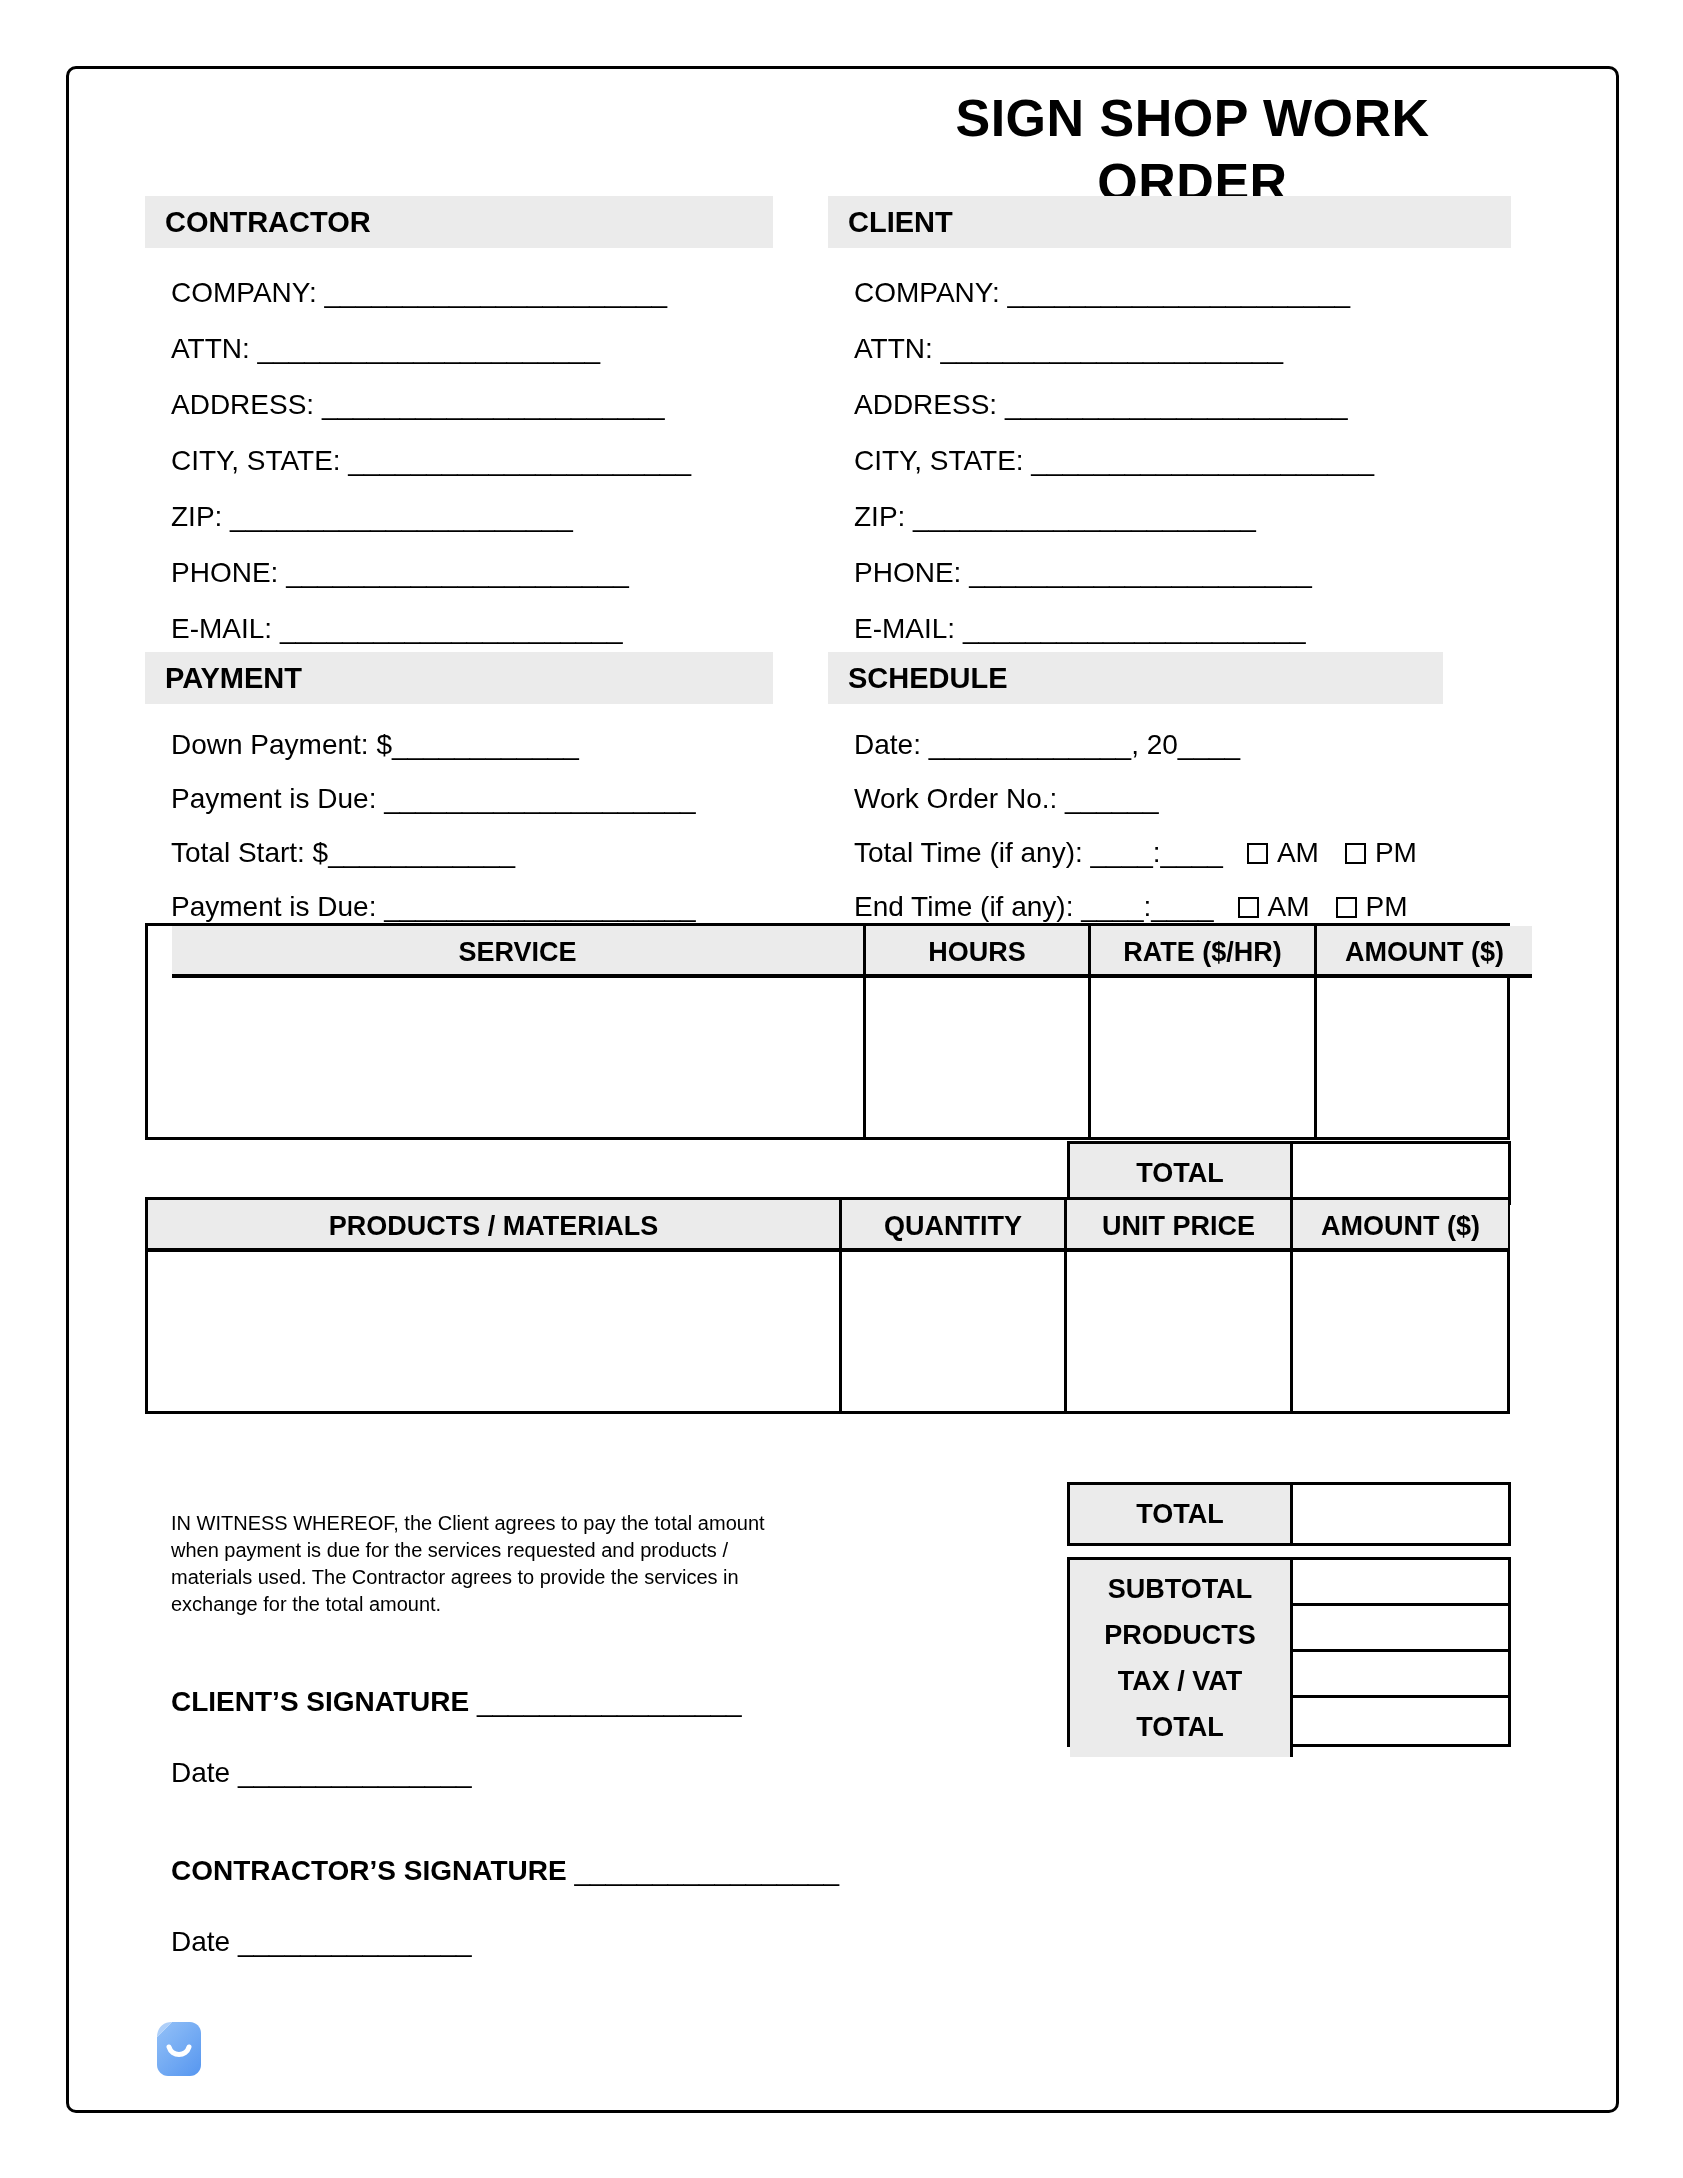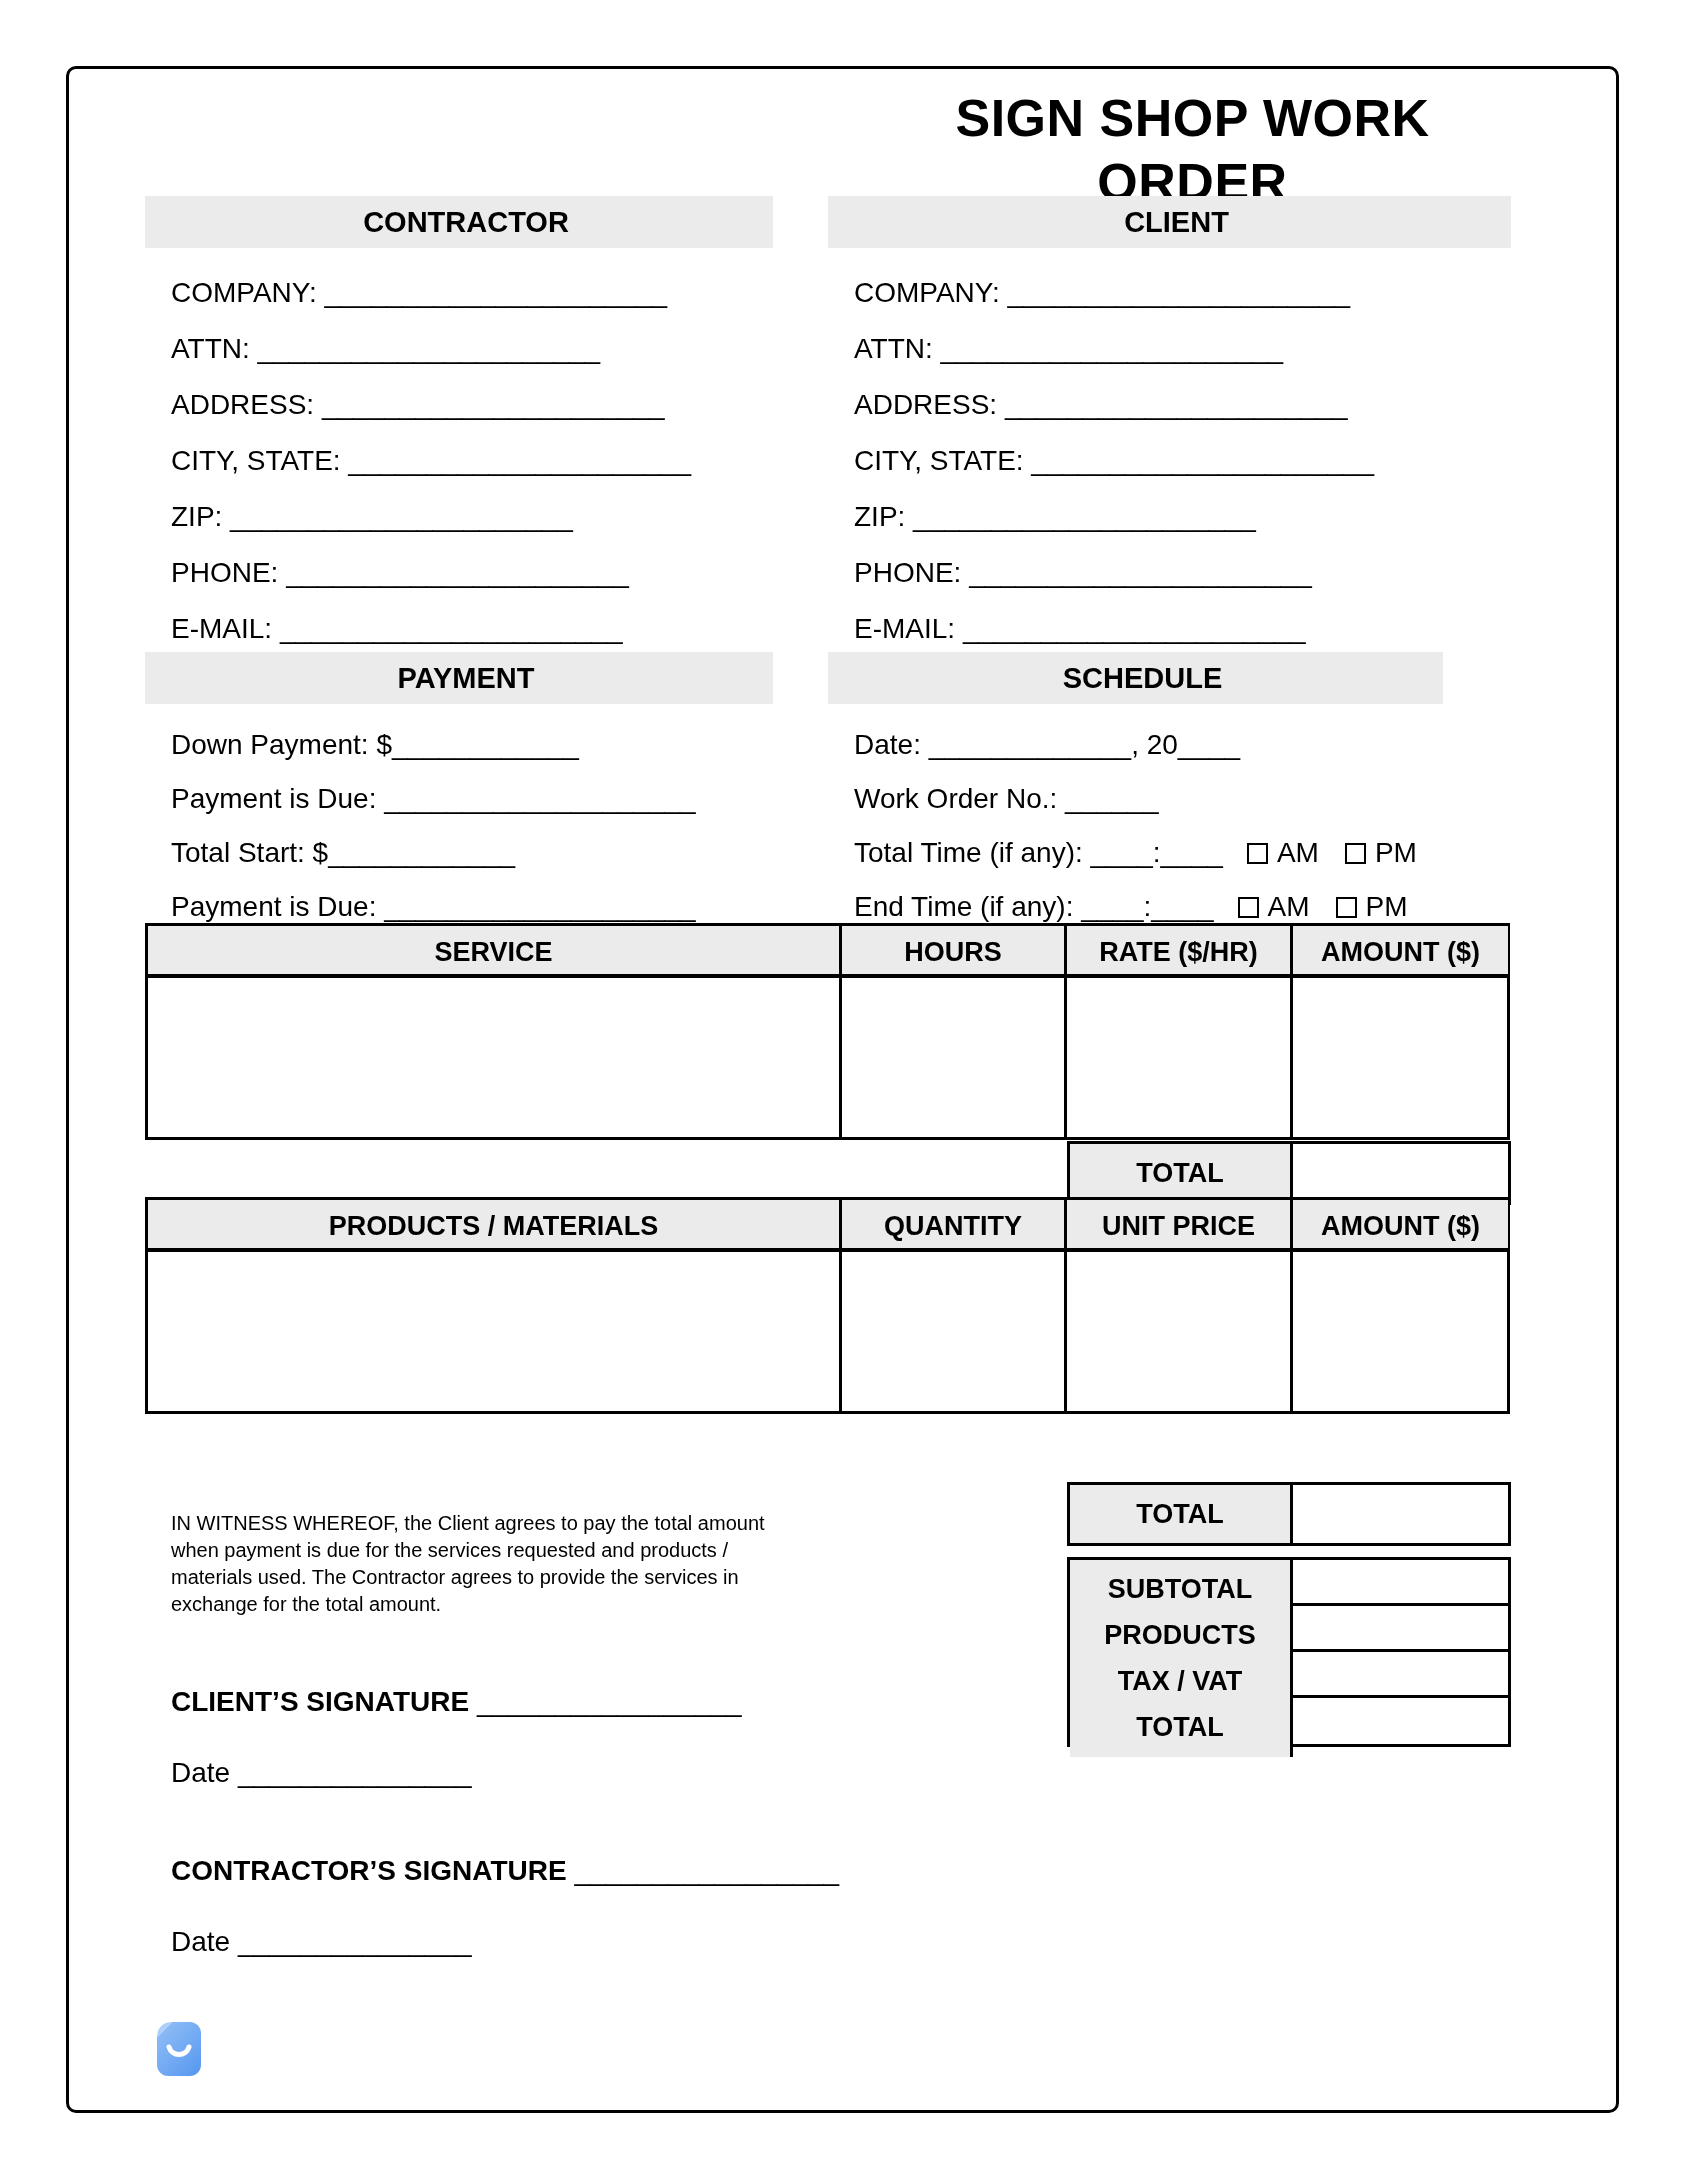--- a/index.html
+++ b/index.html
@@ -13,42 +13,42 @@
     position:absolute; left:66px; top:66px; width:1553px; height:2047px;
     border:3px solid #000; border-radius:10px;
   }
   .title {
     position:absolute; left:896px; top:86px; width:593px;
     text-align:center; font-weight:bold; font-size:52px; line-height:64px;
     letter-spacing:0.5px; white-space:nowrap;
   }
   .sec-bar {
     position:absolute; height:52px; background:#ebebeb;
-    font-weight:bold; font-size:29px; line-height:52px; padding-left:14px;text-align:center;
+    font-weight:bold; font-size:29px; line-height:52px; padding-left:20px;
   }
   .bar-contractor { left:145px; top:196px; width:628px; }
   .bar-client     { left:828px; top:196px; width:683px; }
   .bar-payment    { left:145px; top:652px; width:628px; }
   .bar-schedule   { left:828px; top:652px; width:615px; }
   .fieldcol { position:absolute; font-size:28px; }
   .fieldcol .frow { height:56px; line-height:56px; white-space:nowrap; }
   .fieldcol.tight .frow { height:54px; line-height:54px; }
   .col-l { left:171px; }
   .col-r { left:854px; }
   .addr  { top:265px; }
   .pay   { top:718px; }
   .cbrow { display:flex; align-items:center; }
   .cb {
     display:inline-block; width:21px; height:21px; border:2px solid #000;
     margin:0 9px 0 26px; flex:0 0 auto;
   }
   .cb.first { margin-left:24px; }
   
   .tbl { position:absolute; left:145px; width:1365px; border:3px solid #000; }
-  .tbl-service  { top:923px; }
+  .tbl-service  { top:923px;padding-left:24px; }
   .tbl-products { top:1197px; }
   .trow { display:grid; grid-template-columns:694px 225px 226px 215px; }
   .th {
     background:#ebebeb; font-weight:bold; font-size:27px; text-align:center;
     line-height:52px; height:52px; border-right:3px solid #000;
     border-bottom:4px solid #000; overflow:hidden;
   }
   .th:last-child { border-right:none; }
   .td { height:159px; border-right:3px solid #000; }
   .td:last-child { border-right:none; }

